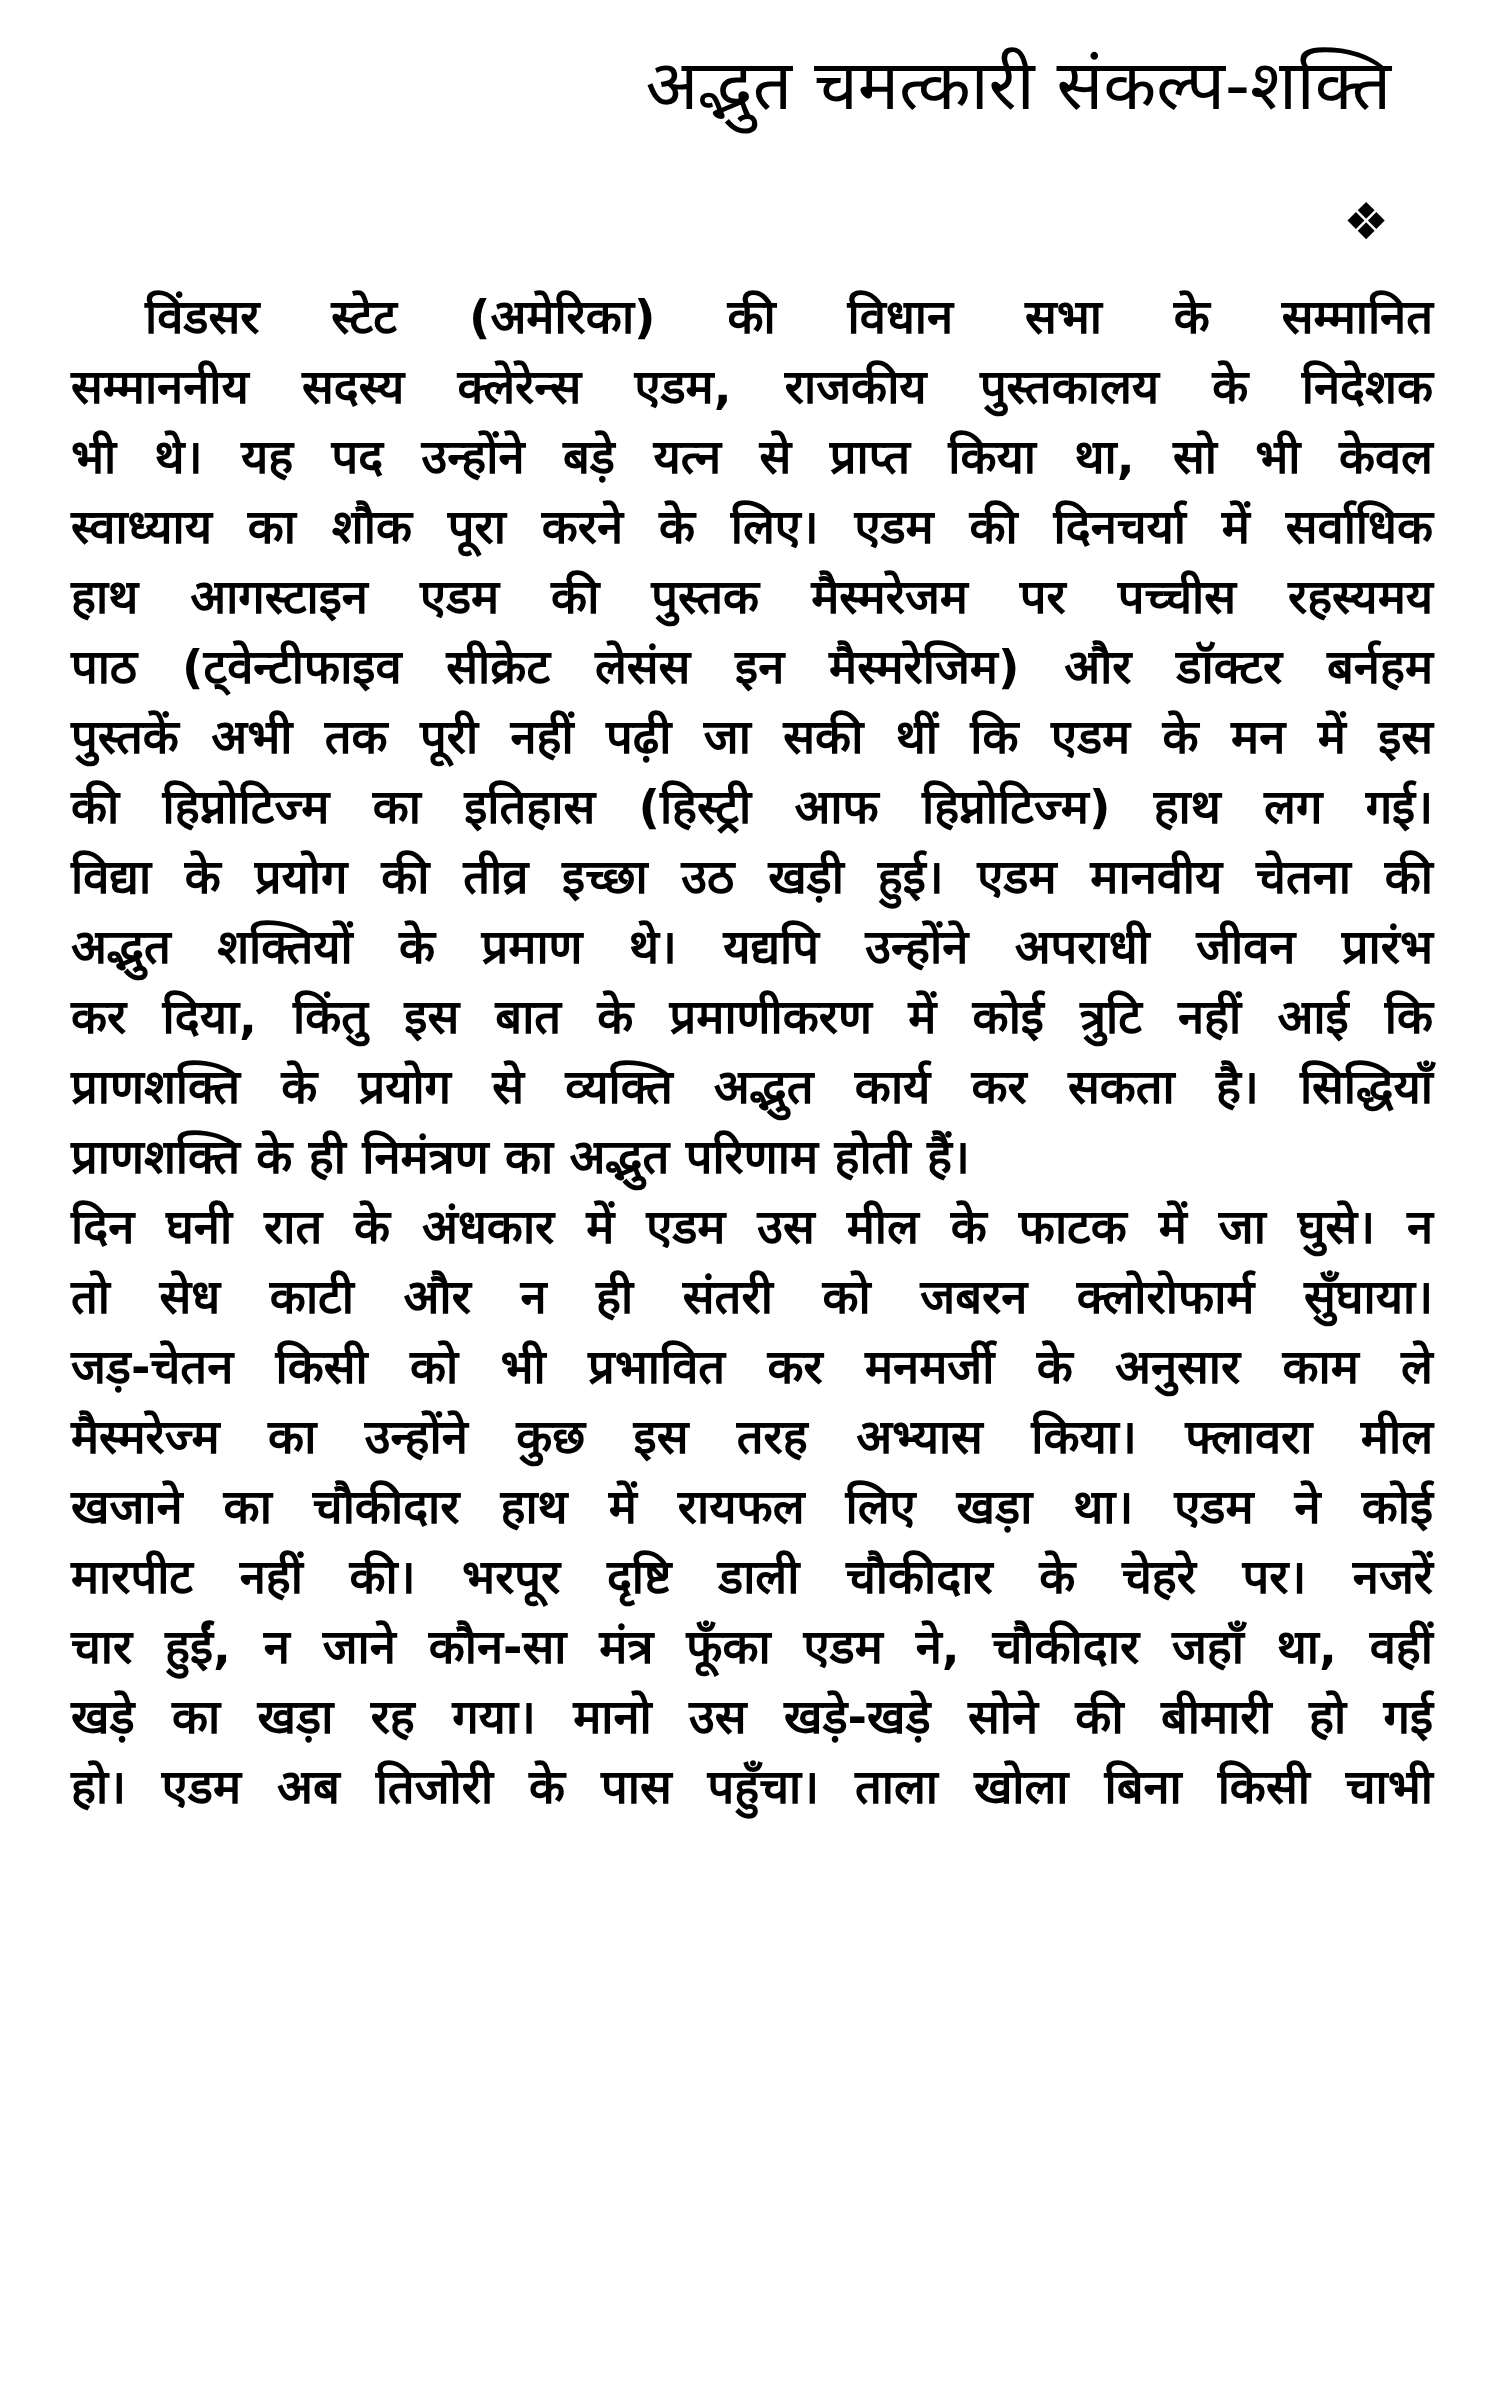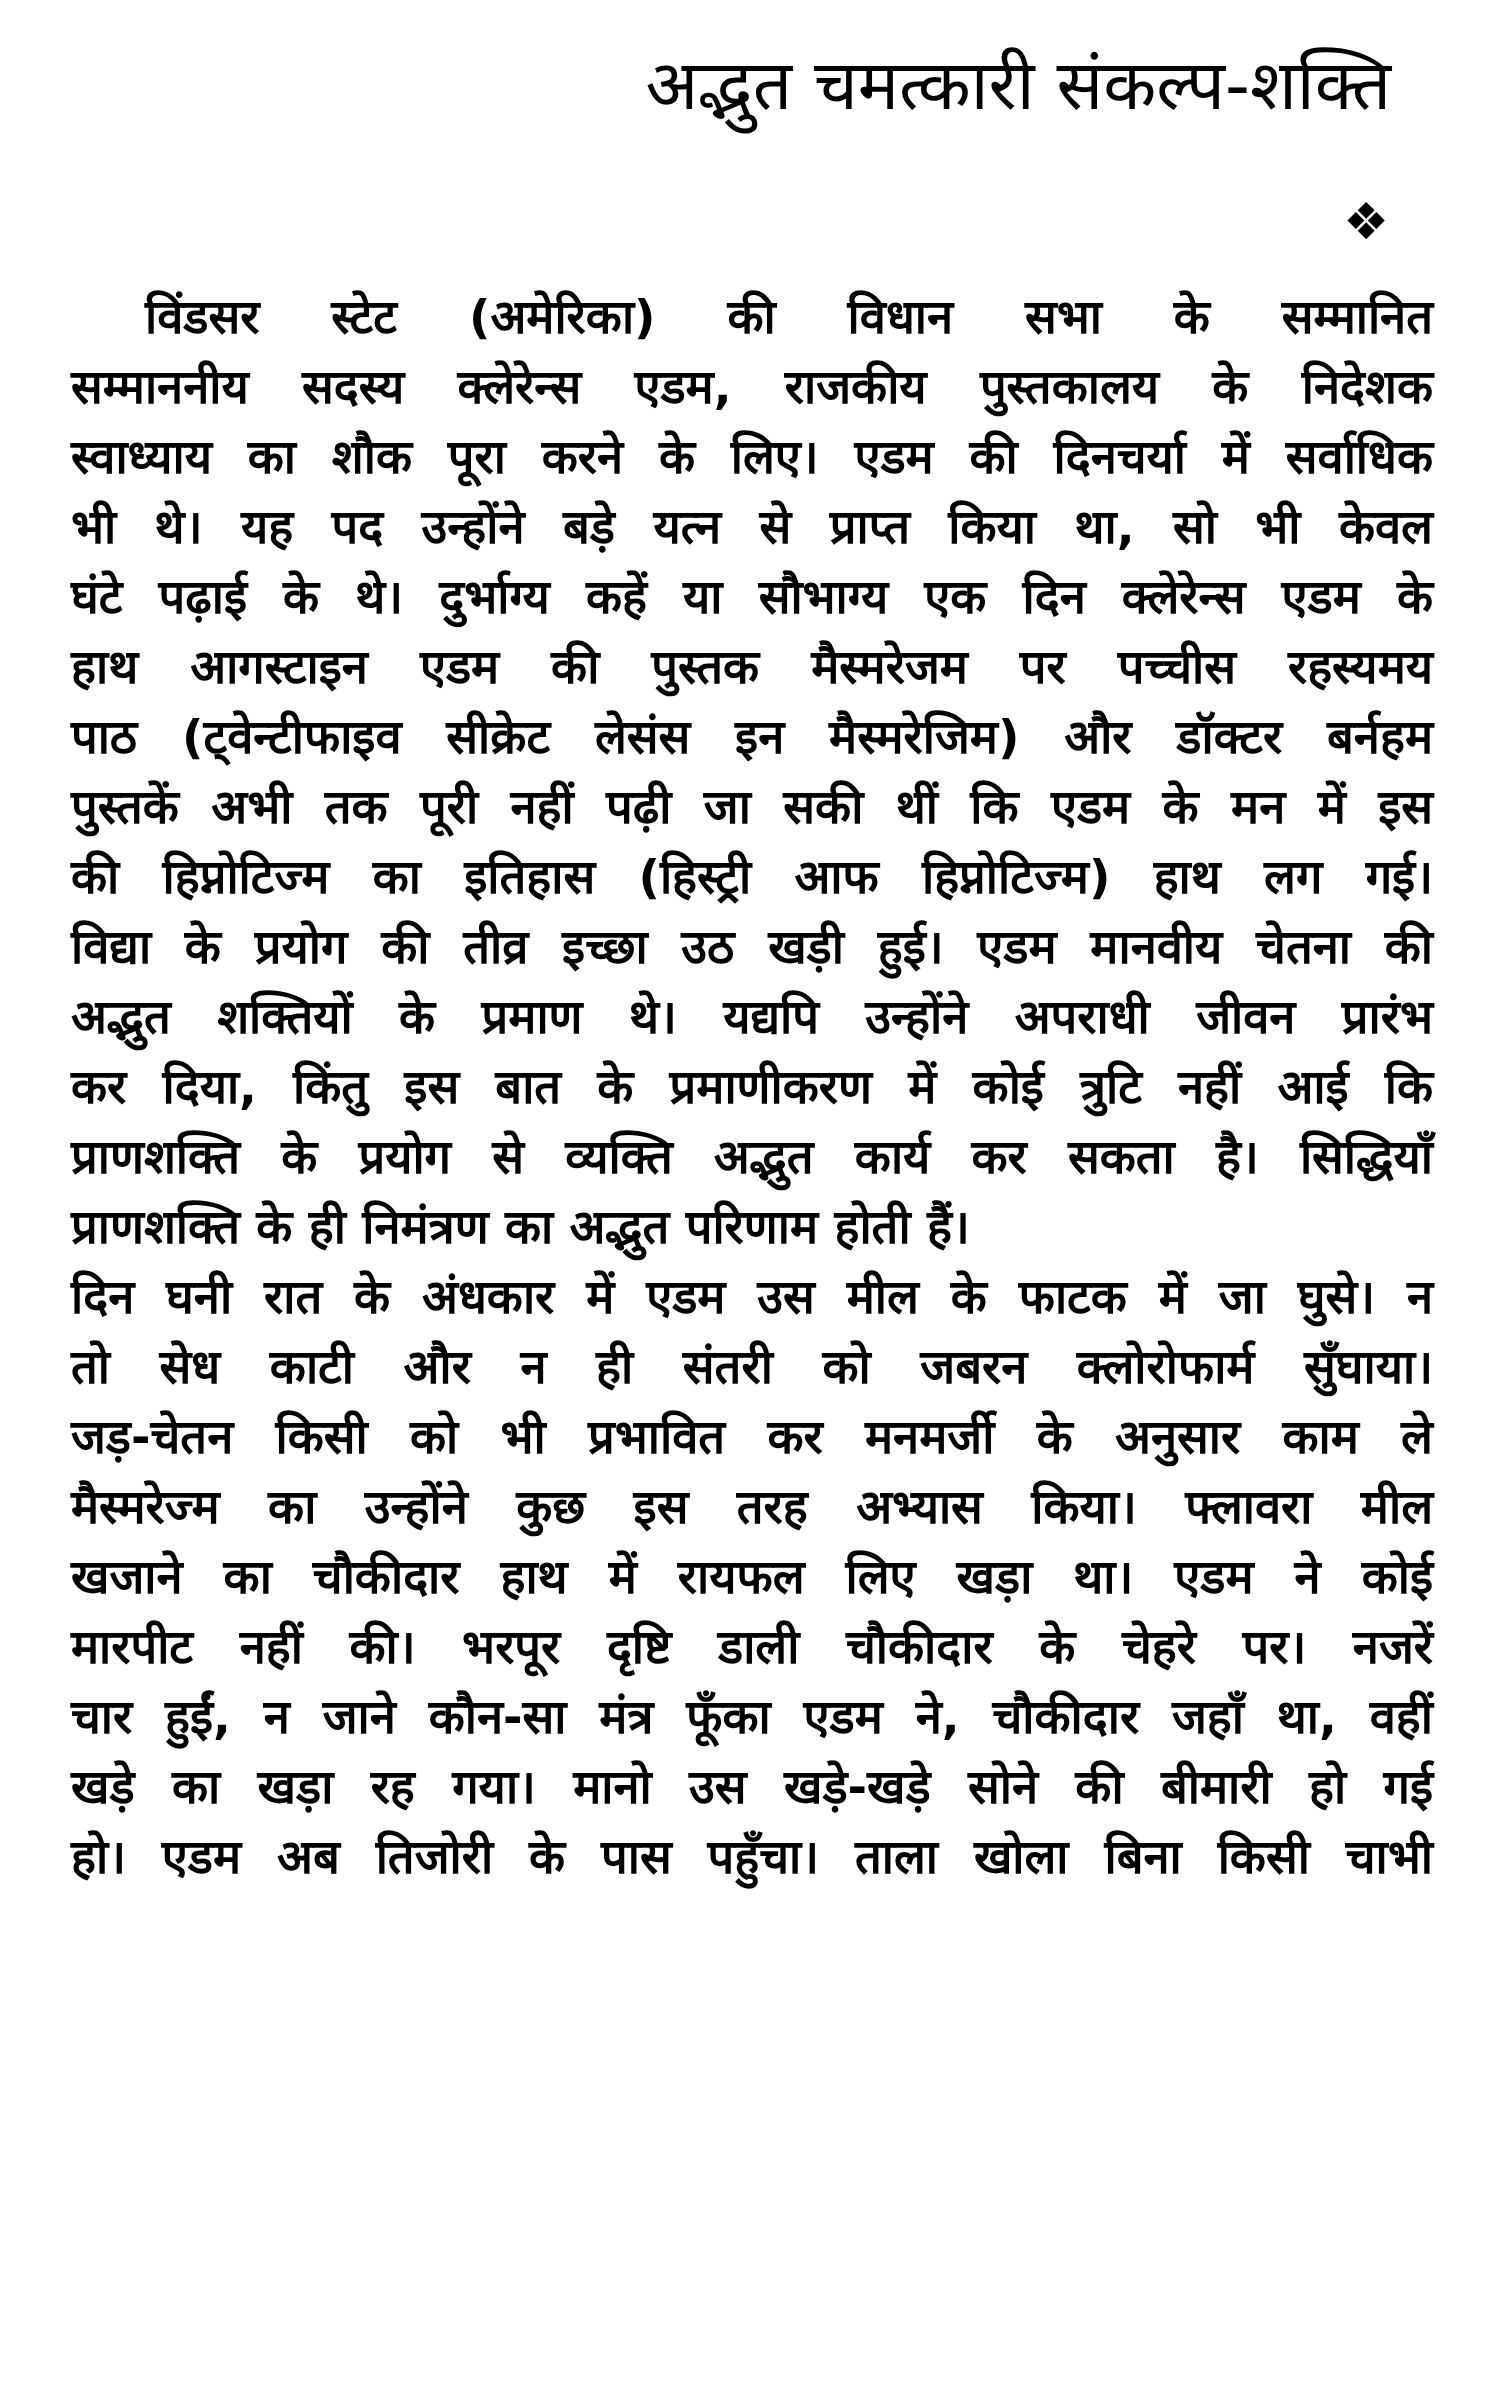--- a/index.html
+++ b/index.html
@@ -65,23 +65,22 @@
 
 <div class="page">
 
   <div class="title">अद्भुत चमत्कारी संकल्प-शक्ति</div>
 
   <div class="ornament">❖</div>
 
   <div class="textblock">
     <div class="line first">विंडसर स्टेट (अमेरिका) की विधान सभा के सम्मानित</div>
     <div class="line">सम्माननीय सदस्य क्लेरेन्स एडम, राजकीय पुस्तकालय के निदेशक</div>
+    <div class="line">भी थे। यह पद उन्होंने बड़े यत्न से प्राप्त किया था, सो भी केवल</div>
     <div class="line">स्वाध्याय का शौक पूरा करने के लिए। एडम की दिनचर्या में सर्वाधिक</div>
-    <div class="line">भी थे। यह पद उन्होंने बड़े यत्न से प्राप्त किया था, सो भी केवल</div>
-    <div class="line">घंटे पढ़ाई के थे। दुर्भाग्य कहें या सौभाग्य एक दिन क्लेरेन्स एडम के</div>
     <div class="line">हाथ आगस्टाइन एडम की पुस्तक मैस्मरेजम पर पच्चीस रहस्यमय</div>
     <div class="line">पाठ (ट्वेन्टीफाइव सीक्रेट लेसंस इन मैस्मरेजिम) और डॉक्टर बर्नहम</div>
     <div class="line">पुस्तकें अभी तक पूरी नहीं पढ़ी जा सकी थीं कि एडम के मन में इस</div>
     <div class="line">की हिप्नोटिज्म का इतिहास (हिस्ट्री आफ हिप्नोटिज्म) हाथ लग गई।</div>
     <div class="line">विद्या के प्रयोग की तीव्र इच्छा उठ खड़ी हुई। एडम मानवीय चेतना की</div>
     <div class="line">अद्भुत शक्तियों के प्रमाण थे। यद्यपि उन्होंने अपराधी जीवन प्रारंभ</div>
     <div class="line">कर दिया, किंतु इस बात के प्रमाणीकरण में कोई त्रुटि नहीं आई कि</div>
     <div class="line">प्राणशक्ति के प्रयोग से व्यक्ति अद्भुत कार्य कर सकता है। सिद्धियाँ</div>
     <div class="line para-end">प्राणशक्ति के ही निमंत्रण का अद्भुत परिणाम होती हैं।</div>
     <div class="line">दिन घनी रात के अंधकार में एडम उस मील के फाटक में जा घुसे। न</div>

